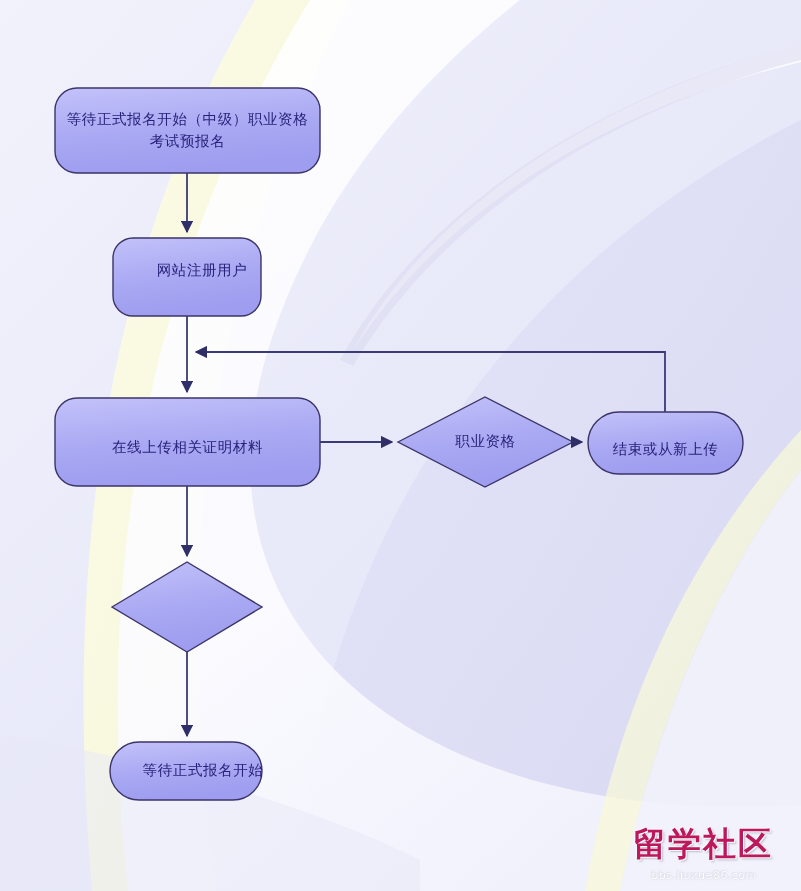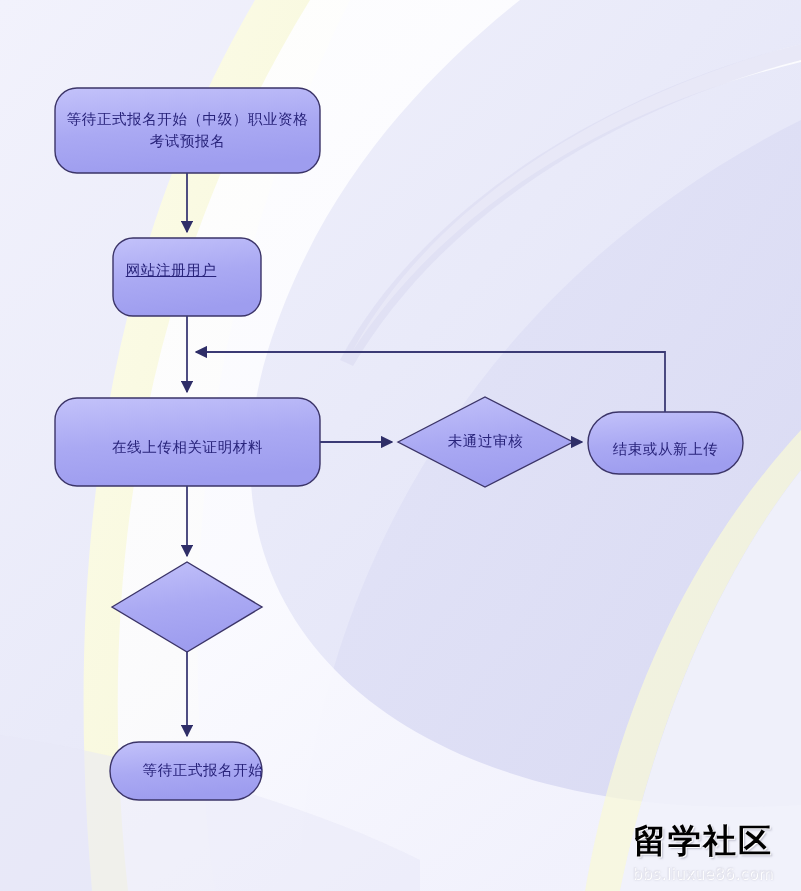--- a/index.html
+++ b/index.html
@@ -49,29 +49,29 @@
     height: 66px;
     display: flex;
     flex-direction: column;
     align-items: center;
     justify-content: center;
   }
   #watermark .wm-main {
     font-size: 33px;
     font-weight: bold;
     letter-spacing: 2px;
-    color: #000000;
+    color: #be185d;
     text-shadow:
       1px 1px 0 #ffffff,
       2px 2px 2px rgba(150,150,170,0.55),
       -1px -1px 0 #f7f7fc;
     font-family: "DejaVu Sans", "Liberation Sans", sans-serif;
   }
   #watermark .wm-sub {
-    font-size: 15px;
+    font-size: 11px;
     letter-spacing: 0.5px;
     color: #e6e6f0;
     text-shadow:
       1px 1px 0 #ffffff,
       1px 1px 2px rgba(150,150,170,0.5);
     font-family: "DejaVu Sans", "Liberation Sans", sans-serif;
     margin-top: 1px;
   }
 </style>
 </head>
@@ -159,25 +159,25 @@
     <polyline points="665,412 665,352 196,352" fill="none" stroke="#3b3a75" stroke-width="1.8" marker-end="url(#arrow)"></polyline>
 
     <line x1="187" y1="486" x2="187" y2="556" stroke="#3b3a75" stroke-width="1.8" marker-end="url(#arrow)"></line>
 
     <line x1="187" y1="652" x2="187" y2="736" stroke="#3b3a75" stroke-width="1.8" marker-end="url(#arrow)"></line>
   </svg>
 
   <div class="node-label" style="left:55px; top:88px; width:265px; height:85px;">等待正式报名开始（中级）职业资格
 考试预报名</div>
 
-  <div class="node-label" style="left:97px; top:238px; width:148px; height:66px;text-decoration:underline;">网站注册用户</div>
+  <div class="node-label" style="left:128px; top:238px; width:148px; height:66px;">网站注册用户</div>
 
   <div class="node-label" style="left:55px; top:398px; width:265px; height:100px;">在线上传相关证明材料</div>
 
-  <div class="node-label" style="left:398px; top:397px; width:175px; height:90px;">未通过审核</div>
+  <div class="node-label" style="left:398px; top:397px; width:175px; height:90px;">职业资格</div>
 
   <div class="node-label" style="left:588px; top:412px; width:155px; height:76px;">结束或从新上传</div>
 
 
   <div class="node-label" style="left:127px; top:742px; width:152px; height:58px;">等待正式报名开始</div>
 
   <div id="watermark">
     <div class="wm-main">留学社区</div>
     <div class="wm-sub">bbs.liuxue86.com</div>
   </div>

